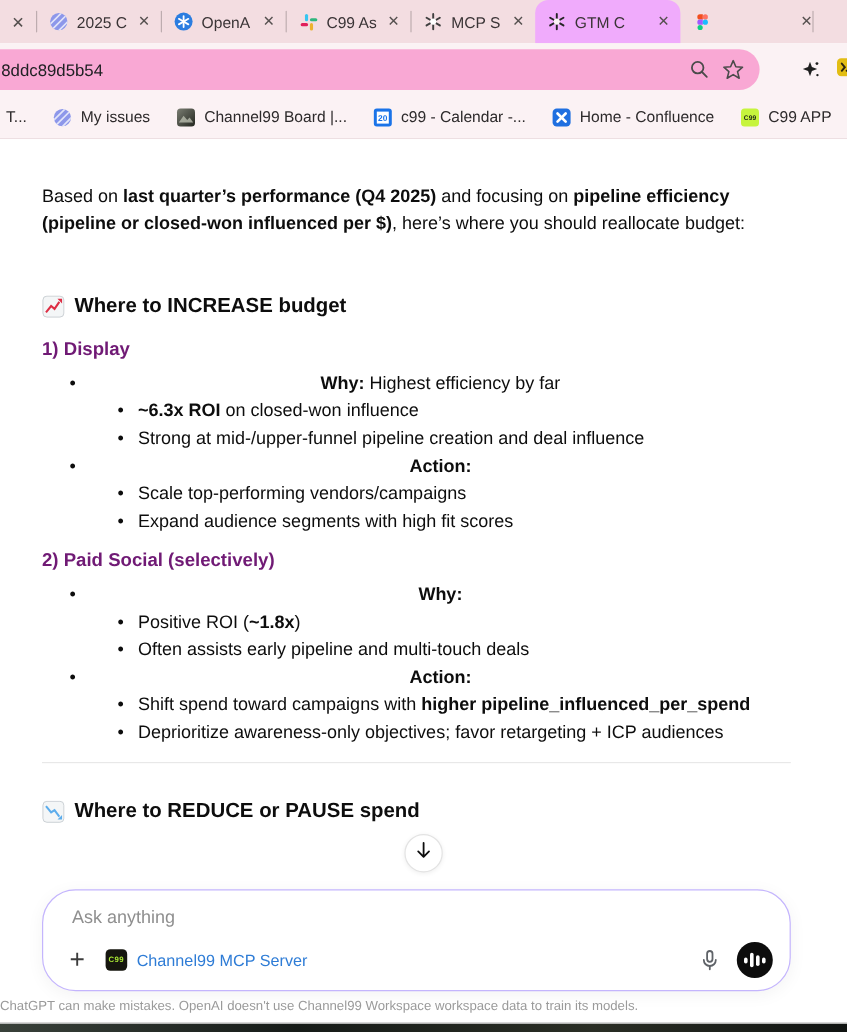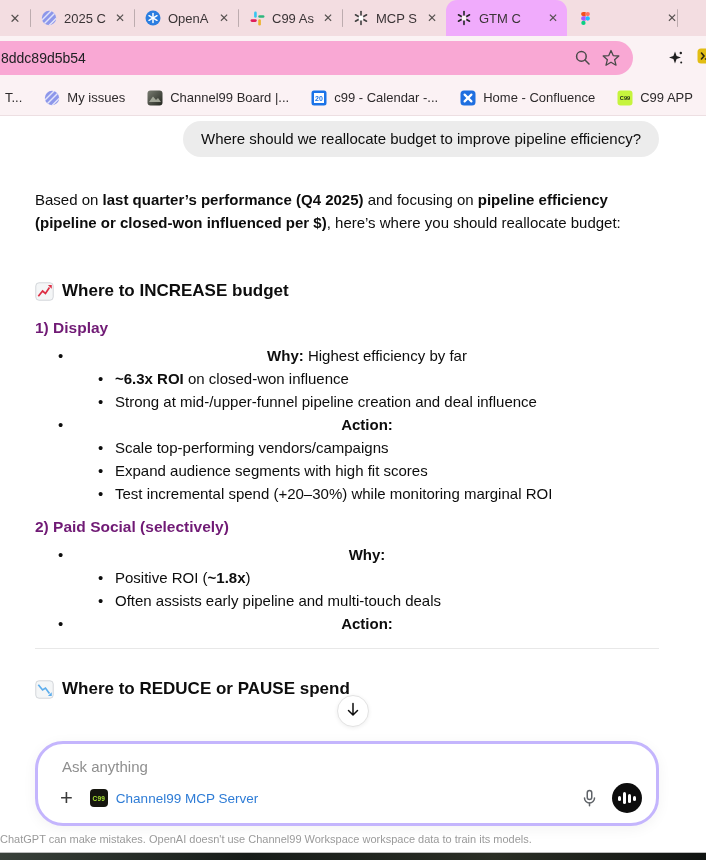--- a/index.html
+++ b/index.html
@@ -54,21 +54,21 @@
   li.lvl2 { padding-left:80px; }
   li.lvl2::before { content:"•"; position:absolute; left:63px; }
 
   hr.divider { border:none; border-top:1px solid #e8e8e8; margin:13px 0 0; }
 
   .scrollbtn { position:absolute; left:50%; transform:translateX(-50%); top:579px; width:32px; height:32px;
     border-radius:50%; background:#fff; border:1px solid #e3e3e3; box-shadow:0 1px 4px rgba(0,0,0,.07);
     display:flex; align-items:center; justify-content:center; cursor:pointer; }
 
   .composer { position:absolute; left:35px; right:47px; top:625px; height:85px; background:#fff;
-    border:3px solid #c4b5fd; border-radius:28px; box-shadow:0 3px 14px rgba(0,0,0,.05);
+    border:1px solid #c4b5fd; border-radius:28px; box-shadow:0 3px 14px rgba(0,0,0,.05);
     padding:13px 14px 10px 22px; display:flex; flex-direction:column; justify-content:space-between; }
   .ph-input { border:none; outline:none; font-family:inherit; font-size:15px; color:#0d0d0d; width:100%; background:transparent; }
   .ph-input::placeholder { color:#8f8f8f; opacity:1; }
   .crow { display:flex; align-items:center; }
   .plusbtn { font-size:22px; font-weight:300; color:#3c3c3c; margin-right:17px; line-height:18px; cursor:pointer; }
   .c99badge { width:18px; height:18px; background:#16160f; color:#a8e534; border-radius:4px; font-size:6.5px; font-weight:700;
     display:flex; align-items:center; justify-content:center; margin-right:8px; letter-spacing:.3px; }
   .mcplink { font-size:13.5px; color:#2e7cd6; cursor:pointer; }
   .cspacer { flex:1; }
   .micbtn { margin-right:13px; display:flex; align-items:center; cursor:pointer; }
@@ -281,23 +281,20 @@
           <text x="8" y="10.4" font-size="5.6" font-weight="bold" fill="#1c2417" text-anchor="middle" font-family="Liberation Sans, sans-serif">C99</text>
         </svg>
     </span>
     <span>C99 APP</span>
   </span>
 </div>
 
 <div class="content">
   <div class="chat">
 
-    <div class="bubble-row">
-      <div class="bubble">Where should we reallocate budget to improve pipeline efficiency?</div>
-    </div>
 
     <p class="intro"><span>Based on </span><strong>last quarter’s performance (Q4 2025)</strong><span> and focusing on </span><strong>pipeline efficiency (pipeline or closed-won influenced per $)</strong><span>, here’s where you should reallocate budget:</span></p>
 
     <h2 class="sec">
       <span class="emoji">
         <svg width="19" height="19" viewBox="0 0 20 20">
             <rect x="0.8" y="0.8" width="18.4" height="18.4" rx="3.5" fill="#f4f6f7" stroke="#c7ccd1" stroke-width="0.8"></rect>
             <polyline points="3.5,15 8,9.5 11,12 15.2,5.8" fill="none" stroke="#dd2e44" stroke-width="1.8"></polyline>
             <polygon points="13.6,3.2 17.6,3.2 17.6,7.2" fill="#dd2e44"></polygon>
           </svg>
@@ -307,30 +304,31 @@
 
     <h3 class="sub">1) Display</h3>
     <ul class="msg-list">
 
     <li class="li lvl1"><span class="li-text"><strong>Why:</strong><span> Highest efficiency by far</span></span></li>
         <li class="li lvl2"><span class="li-text"><strong>~6.3x ROI</strong><span> on closed-won influence</span></span></li>
         <li class="li lvl2"><span class="li-text"><span>Strong at mid-/upper-funnel pipeline creation and deal influence</span></span></li>
         <li class="li lvl1"><span class="li-text"><strong>Action:</strong></span></li>
         <li class="li lvl2"><span class="li-text"><span>Scale top-performing vendors/campaigns</span></span></li>
         <li class="li lvl2"><span class="li-text"><span>Expand audience segments with high fit scores</span></span></li>
-        <li class="li lvl2"><span class="li-text"><span>Test incremental spend (+20–30%) while monitoring marginal ROI</span></span></li>
       </ul>
 
     <h3 class="sub second">2) Paid Social (selectively)</h3>
     <ul class="msg-list">
 
     <li class="li lvl1"><span class="li-text"><strong>Why:</strong></span></li>
         <li class="li lvl2"><span class="li-text"><span>Positive ROI (</span><strong>~1.8x</strong><span>)</span></span></li>
         <li class="li lvl2"><span class="li-text"><span>Often assists early pipeline and multi-touch deals</span></span></li>
         <li class="li lvl1"><span class="li-text"><strong>Action:</strong></span></li>
+        <li class="li lvl2"><span class="li-text"><span>Shift spend toward campaigns with </span><strong>higher pipeline_influenced_per_spend</strong></span></li>
+        <li class="li lvl2"><span class="li-text"><span>Deprioritize awareness-only objectives; favor retargeting + ICP audiences</span></span></li>
       </ul>
 
     <hr class="divider">
 
     <h2 class="sec reduce">
       <span class="emoji">
         <svg width="19" height="19" viewBox="0 0 20 20">
             <rect x="0.8" y="0.8" width="18.4" height="18.4" rx="3.5" fill="#f4f6f7" stroke="#c7ccd1" stroke-width="0.8"></rect>
             <polyline points="3.5,5 8,10.5 11,8.5 15.2,14.2" fill="none" stroke="#5dadec" stroke-width="1.8"></polyline>
             <polygon points="13.6,16.8 17.6,16.8 17.6,12.8" fill="#5dadec"></polygon>

